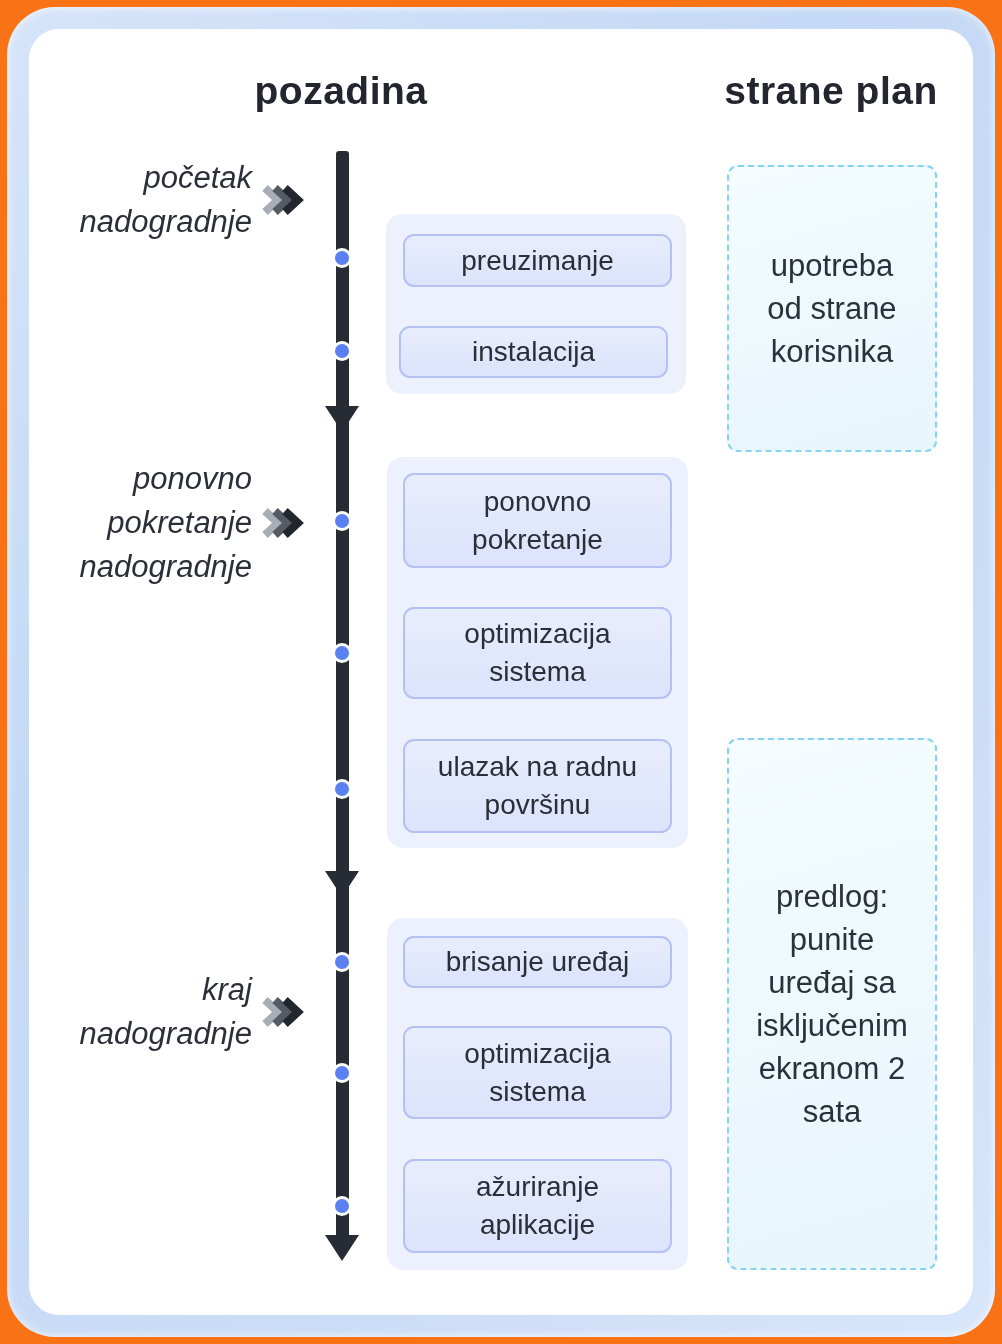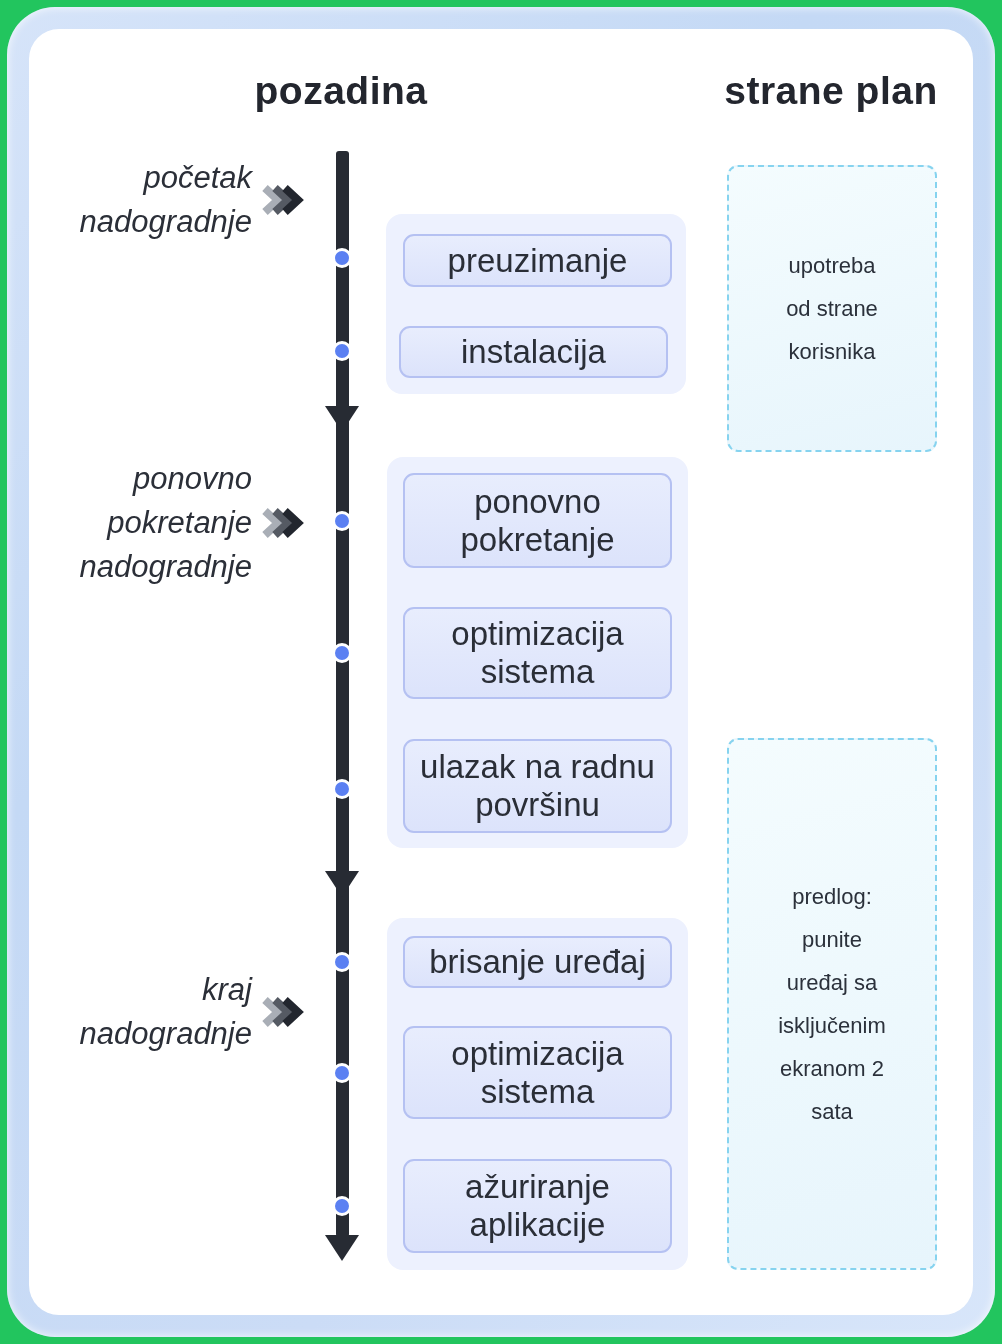--- a/index.html
+++ b/index.html
@@ -1,19 +1,19 @@
 <!DOCTYPE html>
 <html><head>
 <meta charset="utf-8">
 <style>
   html,body{margin:0;padding:0;background:#ffffff;}
   .stage{
     position:relative;width:1002px;height:1344px;overflow:hidden;
     font-family:"Liberation Sans","DejaVu Sans",sans-serif;
-    background:#22c55e;
+    background:#f97316;
   }
   .frame{
     position:absolute;left:7px;top:7px;width:988px;height:1330px;
     border-radius:48px;
     background:linear-gradient(135deg,#d6e4f9 0%,#c4d9f5 35%,#cbdcf6 70%,#d8e6fa 100%);
     box-shadow:inset 0 0 10px rgba(255,255,255,.85);
   }
   .card{
     position:absolute;left:29px;top:29px;width:944px;height:1286px;
     border-radius:30px;background:#ffffff;
@@ -44,29 +44,29 @@
     font-size:31px;line-height:44px;color:#2b2f38;
     text-align:right;white-space:pre-line;font-style:italic;
   }
   .chev{position:absolute;left:262px;width:46px;height:32px;}
   .panel{position:absolute;background:#edf1fe;border-radius:16px;}
   .step{
     position:absolute;box-sizing:border-box;
     display:flex;align-items:center;justify-content:center;
     background:linear-gradient(180deg,#e8edfd 0%,#dce3fb 100%);
     border:2px solid #b5c1f2;border-radius:11px;
-    font-size:33px;line-height:38px;color:#2a2e37;
+    font-size:28px;line-height:38px;color:#2a2e37;
     text-align:center;white-space:pre-line;
   }
   .note{
     position:absolute;box-sizing:border-box;
     display:flex;align-items:center;justify-content:center;
     border:2px dashed #86d3ef;border-radius:11px;
     background:linear-gradient(165deg,#f4fcfe 0%,#e7f5fc 100%);
-    font-size:22px;line-height:43px;color:#2b313b;
+    font-size:31px;line-height:43px;color:#2b313b;
     text-align:center;white-space:pre-line;
   }
 </style>
 </head>
 <body>
 
 <div class="stage">
   <div class="frame"></div>
   <div class="card"></div>
 

